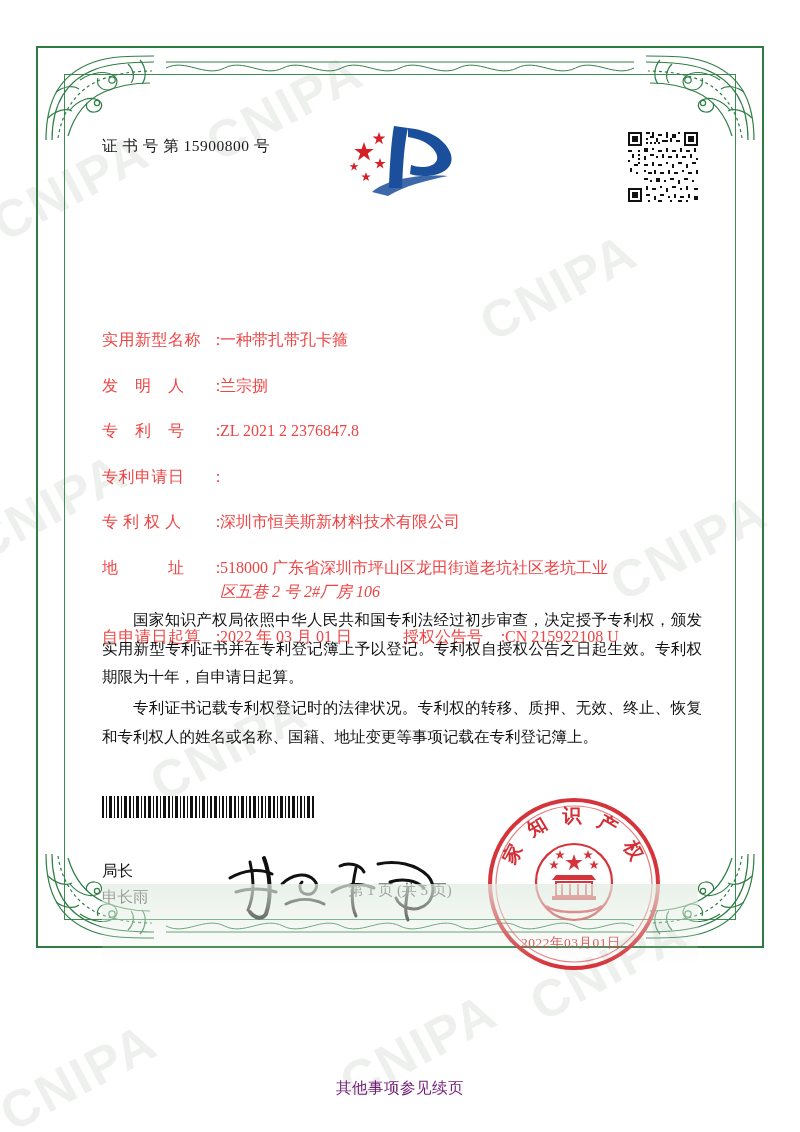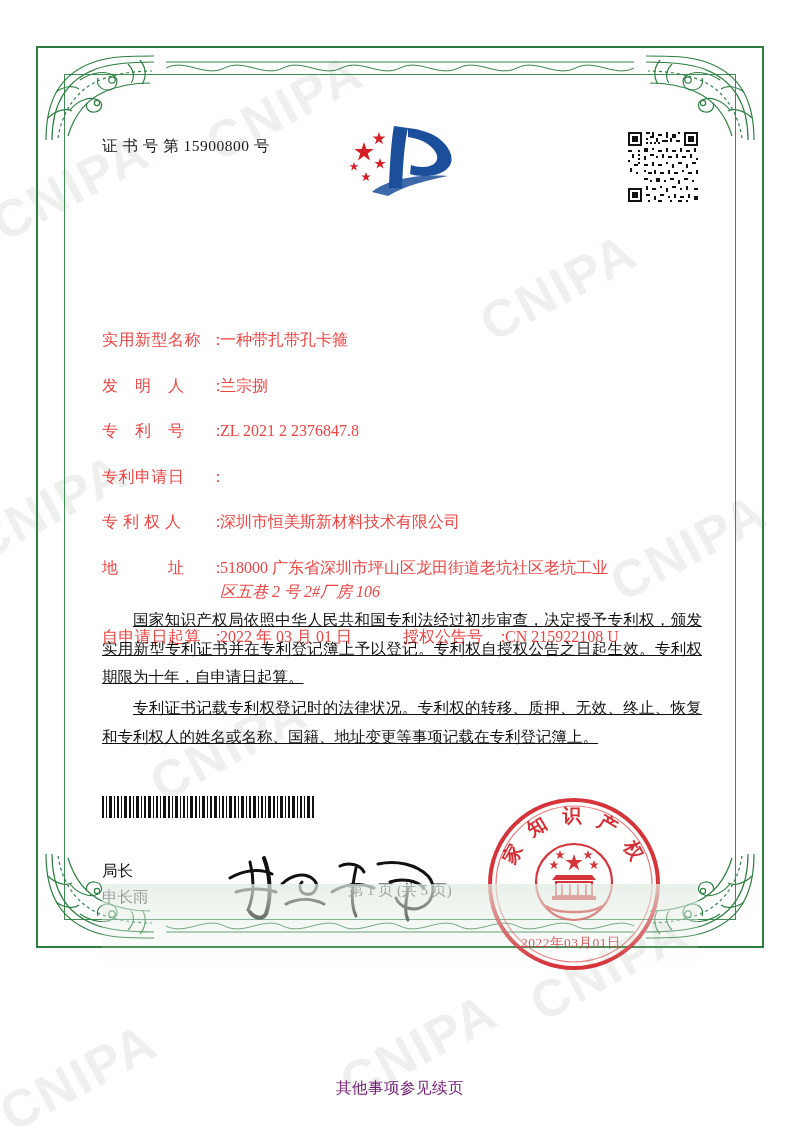--- a/index.html
+++ b/index.html
@@ -162,21 +162,20 @@
     right: 18px;
     top: 510px;
     font-size: 15.5px;
     line-height: 1.85;
     color: #111;
     text-align: justify;
   }
   .paragraphs p {
     margin: 0 0 2px 0;
     text-indent: 2em;
-    text-decoration: underline;
   }
 
   
   .barcode {
     position: absolute;
     left: 22px;
     top: 700px;
     width: 214px;
     height: 22px;
   }

